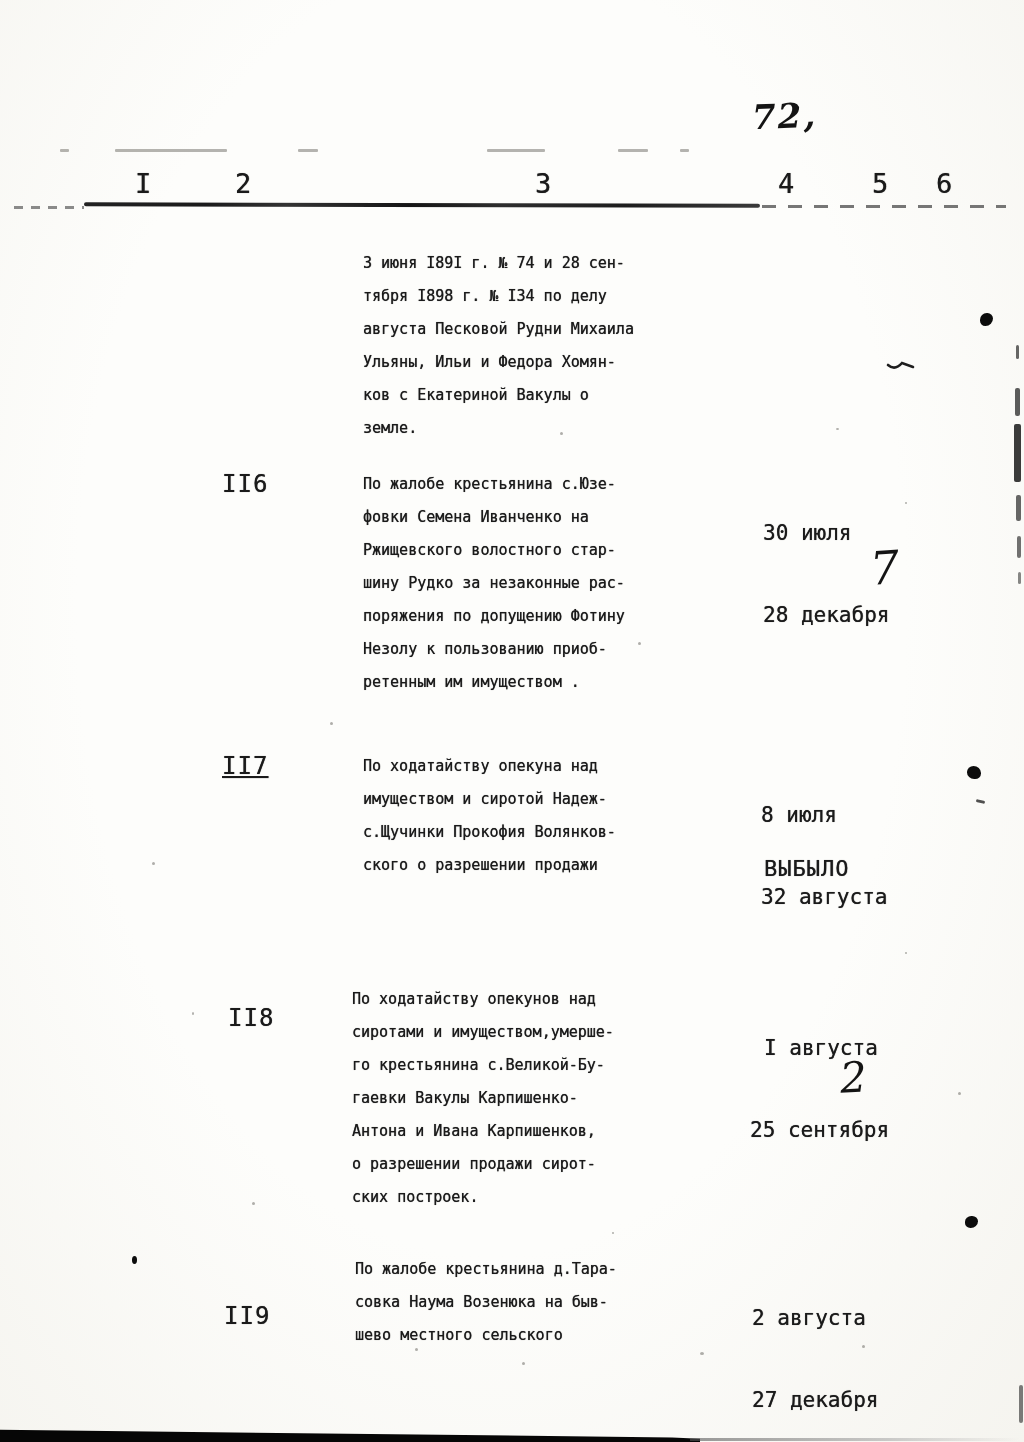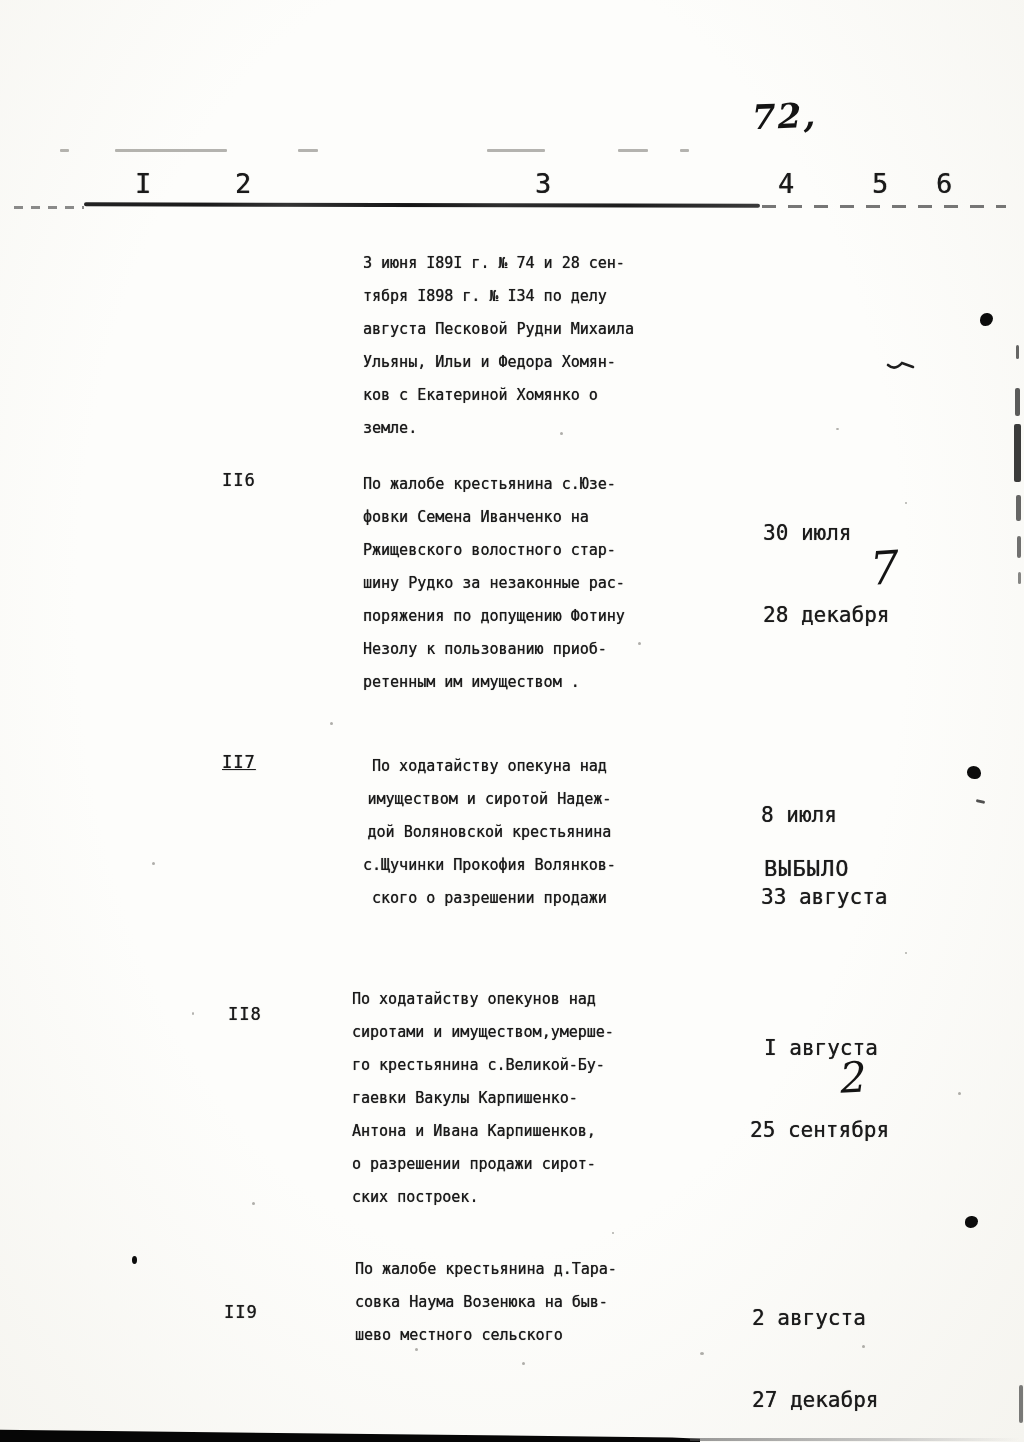--- a/index.html
+++ b/index.html
@@ -40,21 +40,21 @@
   }
   .rule-left{
     position:absolute;left:14px;top:206px;width:70px;height:3px;
     background:repeating-linear-gradient(90deg,#5a5a5a 0 9px,rgba(0,0,0,0) 9px 17px);
     opacity:.7;
   }
   .ghost-dash{position:absolute;top:149px;height:3px;background:#8e8c86;opacity:.65;border-radius:1px;}
   
   .tline{line-height:33px;}
   .block{position:absolute;font-size:15px;}
-  .entry-num{position:absolute;font-size:17px;letter-spacing:1px;}
+  .entry-num{position:absolute;font-size:24px;letter-spacing:1px;}
   .dates{position:absolute;font-size:21px;}
   .dates .tline{line-height:34px;}
   .note-typed{position:absolute;font-size:22px;letter-spacing:1px;}
   .note-hand{position:absolute;}
   .pageno{position:absolute;left:752px;top:96px;font-size:34px;font-weight:bold;transform:rotate(-2deg);letter-spacing:2px;}
   
   .blot{position:absolute;background:#0c0c0c;}
   .speck{position:absolute;background:#6f6d68;border-radius:50%;opacity:.55;}
   .streak{position:absolute;background:#262626;border-radius:2px;}
   .bottom-bar{
@@ -82,38 +82,38 @@
   <div class="col-head tw" style="left:235px;">2</div>
   <div class="col-head tw" style="left:535px;">3</div>
   <div class="col-head tw" style="left:778px;">4</div>
   <div class="col-head tw" style="left:872px;">5</div>
   <div class="col-head tw" style="left:936px;">6</div>
 
   <div class="rule-left"></div>
   <div class="rule-main"></div>
   <div class="rule-right"></div>
 
-  <div class="block tw" style="left:363px;top:247px;"><div class="tline">3 июня I89I г. № 74 и 28 сен-</div><div class="tline">тября I898 г. № I34 по делу</div><div class="tline">августа Песковой Рудни Михаила</div><div class="tline">Ульяны, Ильи и Федора Хомян-</div><div class="tline">ков с Екатериной Хомянко о</div><div class="tline">земле.</div></div>
+  <div class="block tw" style="left:363px;top:247px;"><div class="tline">3 июня I89I г. № 74 и 28 сен-</div><div class="tline">тября I898 г. № I34 по делу</div><div class="tline">августа Песковой Рудни Михаила</div><div class="tline">Ульяны, Ильи и Федора Хомян-</div><div class="tline">ков с Екатериной Вакулы о</div><div class="tline">земле.</div></div>
 
   <div>
     <div class="entry-num tw" style="left:222px;top:470px;">II6</div>
     <div class="block tw" style="left:363px;top:468px;"><div class="tline">По жалобе крестьянина с.Юзе-</div><div class="tline">фовки Семена Иванченко на</div><div class="tline">Ржищевского волостного стар-</div><div class="tline">шину Рудко за незаконные рас-</div><div class="tline">поряжения по допущению Фотину</div><div class="tline">Незолу к пользованию приоб-</div><div class="tline">ретенным им имуществом .</div></div>
     <div class="dates tw" style="left:763px;top:468px;">
       <div class="tline">30 июля</div>
       <div class="tline">28 декабря</div>
     </div>
     <div class="note-hand hw" style="left:870px;top:541px;font-size:46px;transform:rotate(-4deg);">7</div>
   </div>
 
   <div>
     <div class="entry-num tw" style="left:222px;top:752px;text-decoration:underline;">II7</div>
-    <div class="block tw" style="left:363px;top:750px;text-align:center;"><div class="tline">По ходатайству опекуна над</div><div class="tline">имуществом и сиротой Надеж-</div><div class="tline">дой Воляновской крестьянина</div><div class="tline">с.Щучинки Прокофия Волянков-</div><div class="tline">ского о разрешении продажи</div></div>
+    <div class="block tw" style="left:363px;top:750px;"><div class="tline">По ходатайству опекуна над</div><div class="tline">имуществом и сиротой Надеж-</div><div class="tline">с.Щучинки Прокофия Волянков-</div><div class="tline">ского о разрешении продажи</div></div>
     <div class="dates tw" style="left:761px;top:750px;">
       <div class="tline">8 июля</div>
-      <div class="tline">33 августа</div>
+      <div class="tline">32 августа</div>
     </div>
     <div class="note-typed tw" style="left:764px;top:856px;">ВЫБЫЛО</div>
   </div>
 
   <div>
     <div class="entry-num tw" style="left:228px;top:984px;margin-top:20px;">II8</div>
     <div class="block tw" style="left:352px;top:983px;"><div class="tline">По ходатайству опекунов над</div><div class="tline">сиротами и имуществом,умерше-</div><div class="tline">го крестьянина с.Великой-Бу-</div><div class="tline">гаевки Вакулы Карпишенко-</div><div class="tline">Антона и Ивана Карпишенков,</div><div class="tline">о разрешении продажи сирот-</div><div class="tline">ских построек.</div></div>
     <div class="dates tw" style="left:750px;top:983px;">
       <div class="tline" style="text-indent:14px;">I августа</div>
       <div class="tline">25 сентября</div>

